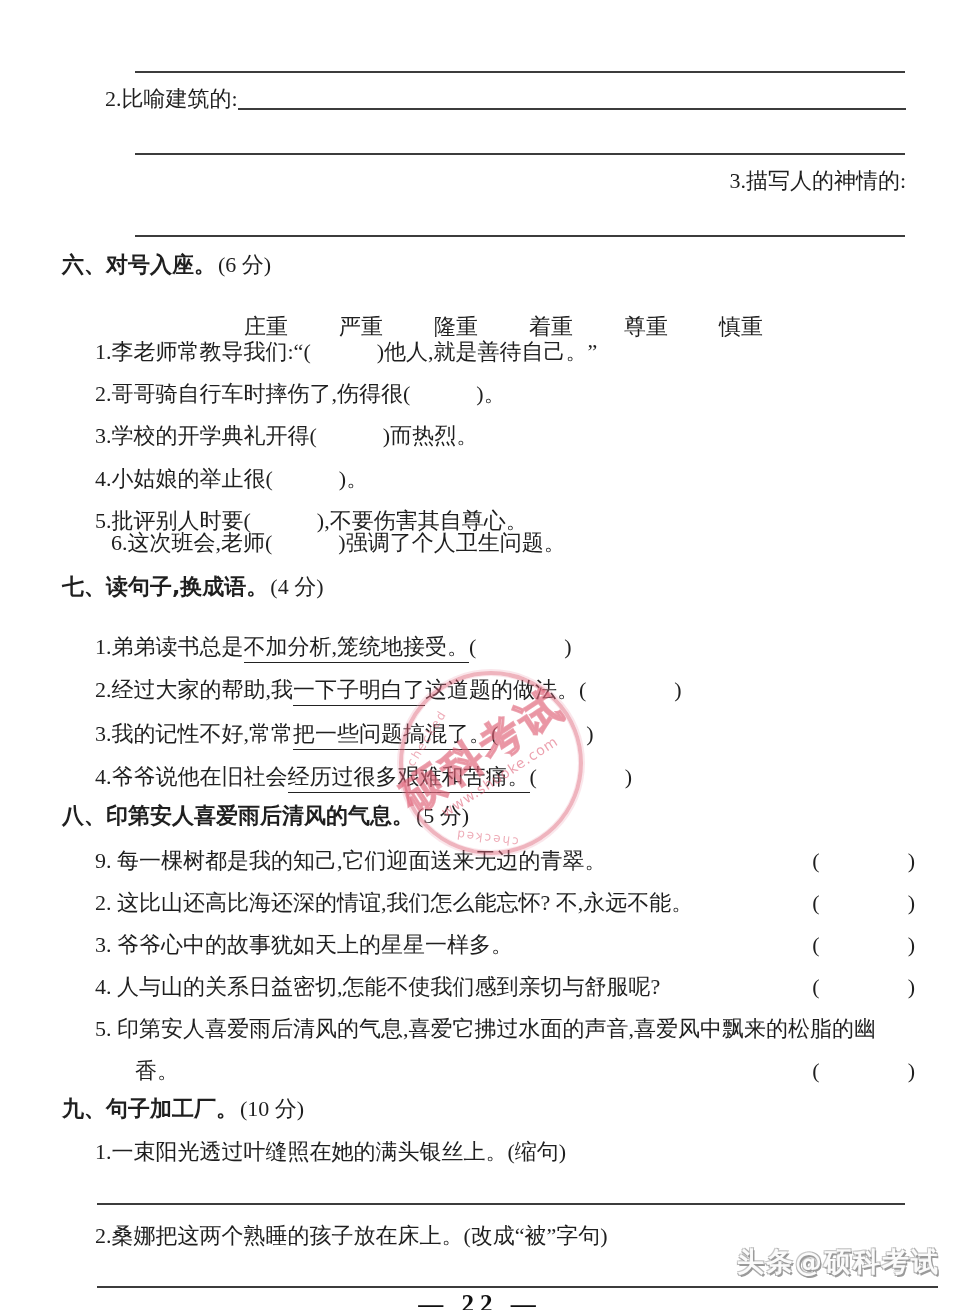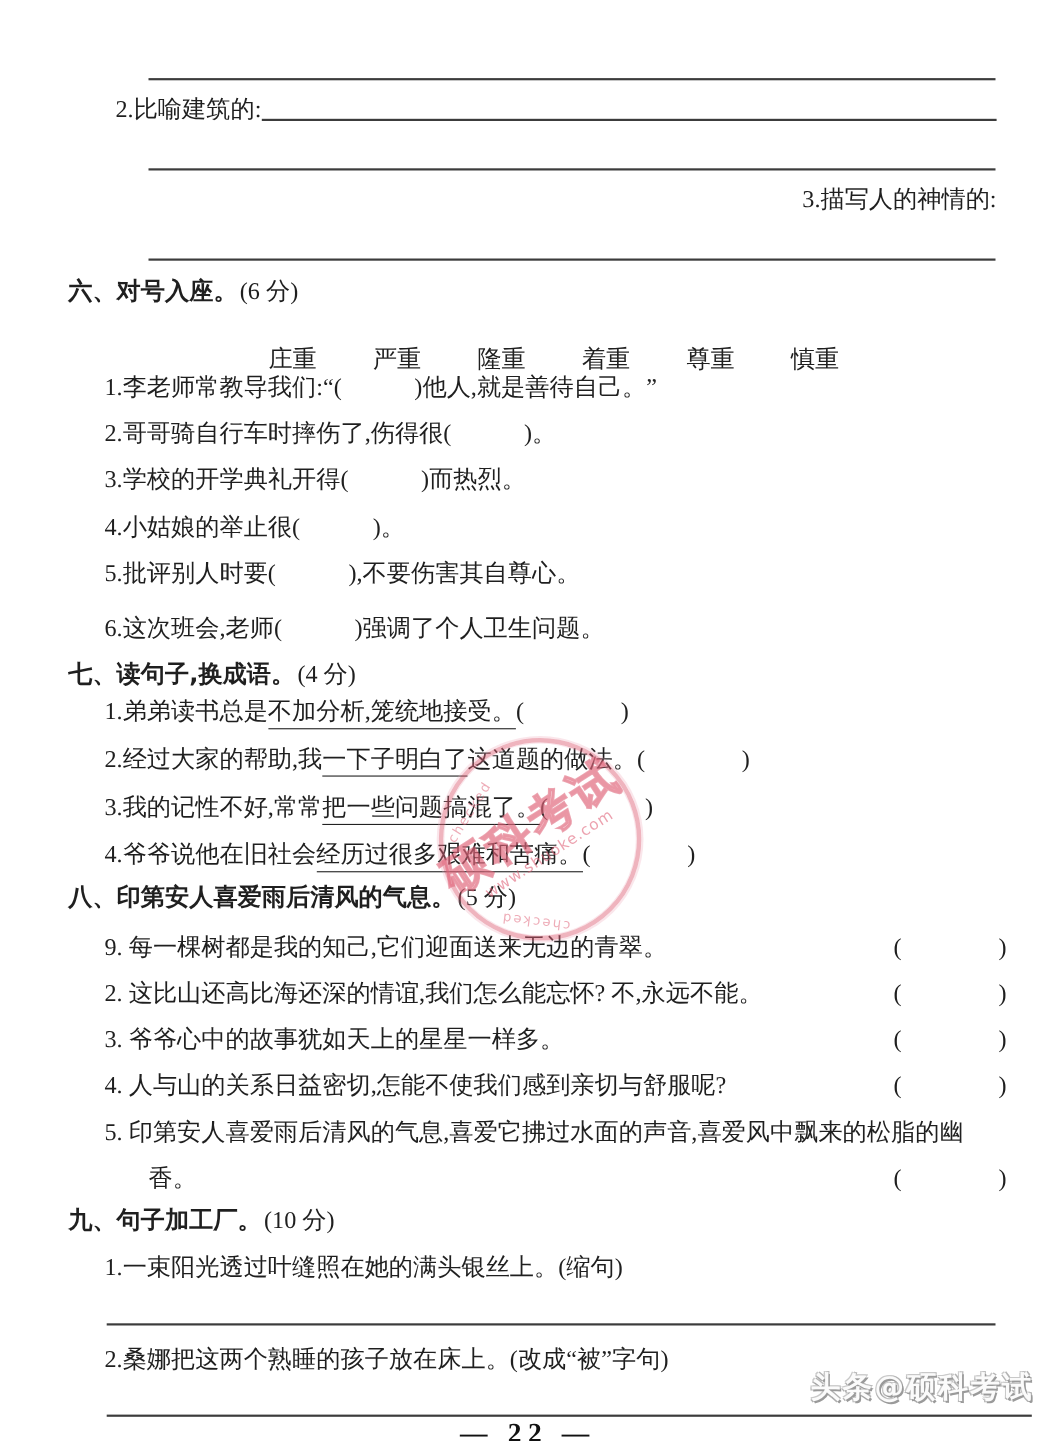--- a/index.html
+++ b/index.html
@@ -26,29 +26,29 @@
   
   .fill-row { display:flex; align-items:flex-end; }
   .fill-row .lbl { white-space:nowrap; }
   .fill-row .fill-line { flex:1; border-bottom:2px solid #3c3c3c; transform:translateY(-4px); }
   .fb-2 { top:84px;  left:105px; width:801px; }
   .fb-3 { top:166px; left:105px; width:801px;flex-direction:column; }
 
   
   .sec-h { left:62px; font-family:"DejaVu Sans","Liberation Sans",sans-serif; font-weight:bold; font-size:22px; }
   .sec-h .score { font-family:"Liberation Serif","DejaVu Serif",serif; font-weight:normal; margin-left:2px; }
-  .h6 { top:250px; } .h7 { top:598px; } .h8 { top:801px; } .h9 { top:1094px; }
+  .h6 { top:250px; } .h7 { top:572px; } .h8 { top:801px; } .h9 { top:1094px; }
 
   
   .word-bank { top:296px; left:244px; display:flex; gap:51px;margin-top:16px; }
 
   
   .q { left:95px; }
   .q6-0 { top:337px; } .q6-1 { top:379px; } .q6-2 { top:421px; }
-  .q6-3 { top:464px; } .q6-4 { top:506px; } .q6-5 { top:556px; }
+  .q6-3 { top:464px; } .q6-4 { top:506px; } .q6-5 { top:528px;margin-left:16px; }
   .q7-0 { top:632px; } .q7-1 { top:675px; } .q7-2 { top:719px; } .q7-3 { top:762px; }
   .u { border-bottom:1.5px solid #222; padding-bottom:3px; }
 
   .q8 { left:95px; width:820px; line-height:42px; white-space:normal; }
   .q8-0 { top:840px; height:42px; } .q8-1 { top:882px; height:42px; }
   .q8-2 { top:924px; height:42px; } .q8-3 { top:966px; height:42px; }
   .q8-4 { top:1008px; height:84px; }
   .q8 .txt { display:block; padding-left:40px; text-indent:-40px; max-width:700px; }
   .q8-4 .txt { max-width:820px; }
   .q8 .paren { position:absolute; right:0; bottom:0; line-height:42px; }

